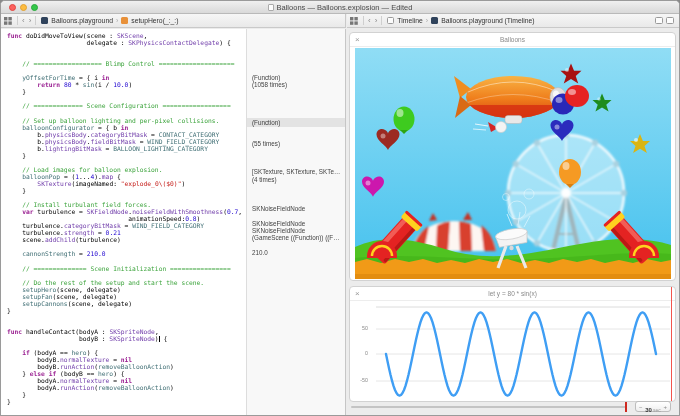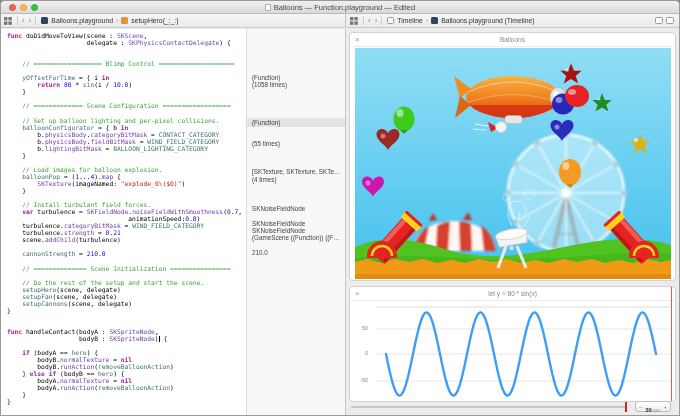--- a/index.html
+++ b/index.html
@@ -77,21 +77,21 @@
 </style>
 </head>
 <body>
 
 <div id="window">
 
   <div id="titlebar">
     <span class="tl" style="left:8px;background:#fc615d;border:0.5px solid #e14640;"></span>
     <span class="tl" style="left:19px;background:#fdbc40;border:0.5px solid #e0a132;"></span>
     <span class="tl" style="left:30px;background:#34c749;border:0.5px solid #2aa83c;"></span>
-    <div id="win-title"><span id="proxy-icon"></span><span>Balloons — Function.playground — Edited</span></div>
+    <div id="win-title"><span id="proxy-icon"></span><span>Balloons — Balloons.explosion — Edited</span></div>
   </div>
 
   <div id="jumpbar-left" class="jumpbar">
     <span class="jb-icon">
       <svg width="8" height="8" viewBox="0 0 8 8">
           <g fill="#777">
             <rect x="0" y="0" width="3.4" height="3.4"></rect>
             <rect x="4.4" y="0" width="3.4" height="3.4"></rect>
             <rect x="0" y="4.4" width="3.4" height="3.4"></rect>
             <rect x="4.4" y="4.4" width="3.4" height="3.4"></rect>

